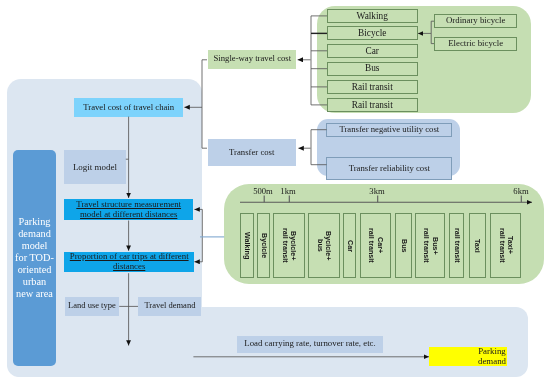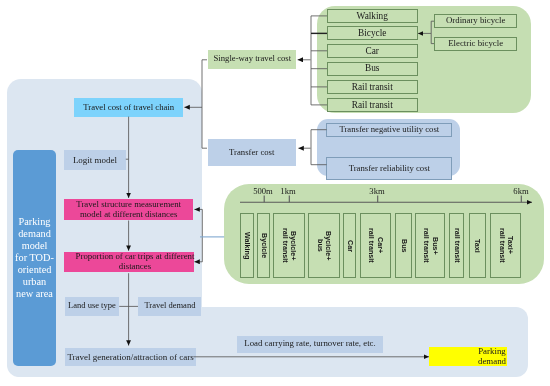--- a/index.html
+++ b/index.html
@@ -30,21 +30,21 @@
   #distPanel{left:224.4px;top:184.2px;width:319.2px;height:99.4px;background:#C5DEB2;
              border-radius:25px;}
 
   
   .gbox{background:#C6DFB3;border:1px solid #6B8F5E;font-size:9.3px;}
   .vbox{background:#C6DFB3;border:1px solid #6B8F5E;
         font-family:"Liberation Sans",sans-serif;font-weight:bold;}
   .bbox{background:#BDD0E8;border:1px solid #7F9DB9;font-size:8.7px;}
   .plainblue{background:#BDD0E8;border:0;font-size:9px;}
   .plaingreen{background:#C6DFB3;border:0;font-size:9px;}
-  .goldbox{background:#ec4899;border:0;font-size:8.8px;}
+  .goldbox{background:#0ea5e9;border:0;font-size:8.8px;text-decoration:underline;}
   .goldlight{background:#7dd3fc;border:0;font-size:8.7px;}
   .yellowbox{background:#FFFF00;border:0;font-size:8.9px;}
 
   
   #lines{position:absolute;left:0;top:0;width:550px;height:386px;overflow:visible;}
 </style>
 </head>
 <body>
 
 <div id="stage">
@@ -109,39 +109,36 @@
 for TOD-
 oriented
 urban
 new area</span>
   </div>
 
   <div id="boxlayer">
       <div class="box goldlight" style="left: 74.2px; top: 97.8px; width: 109px; height: 19.2px;">
         <span>Travel cost of travel chain</span>
       </div>
-      <div class="box plainblue" style="left: 64px; top: 150px; width: 62px; height: 20px;">
+      <div class="box plainblue" style="left: 64px; top: 150px; width: 62px; height: 34px;">
         <span>Logit model</span>
       </div>
       <div class="box goldbox" style="left: 64px; top: 199px; width: 129.4px; height: 21.2px;">
         <span style="white-space: pre-line;">Travel structure measurement
 model at different distances</span>
       </div>
-      <div class="box goldbox" style="left: 64px; top: 251.8px; width: 130.4px; height: 20.6px; justify-content: flex-end;">
+      <div class="box goldbox" style="left: 64px; top: 251.8px; width: 130.4px; height: 20.6px;">
         <span style="white-space: pre-line;">Proportion of car trips at different
 distances</span>
       </div>
       <div class="box plainblue" style="left: 64.5px; top: 296.5px; width: 54.8px; height: 19.5px; font-size: 8.5px;">
         <span>Land use type</span>
       </div>
       <div class="box plainblue" style="left: 138.4px; top: 296.5px; width: 63.1px; height: 19.5px; font-size: 8.5px;">
         <span>Travel demand</span>
-      </div>
-      <div class="box plainblue" style="left: 64.9px; top: 348.4px; width: 131.4px; height: 17.8px;">
-        <span>Travel generation/attraction of cars</span>
       </div>
       <div class="box plaingreen" style="left: 208.3px; top: 49.5px; width: 88px; height: 19.7px; font-size: 8.7px;">
         <span>Single-way travel cost</span>
       </div>
       <div class="box plainblue" style="left: 207.5px; top: 139.4px; width: 88.5px; height: 27px; font-size: 8.7px;">
         <span>Transfer cost</span>
       </div>
       <div class="box gbox" style="left: 327px; top: 9.1px; width: 90.5px; height: 14px;">
         <span>Walking</span>
       </div>

